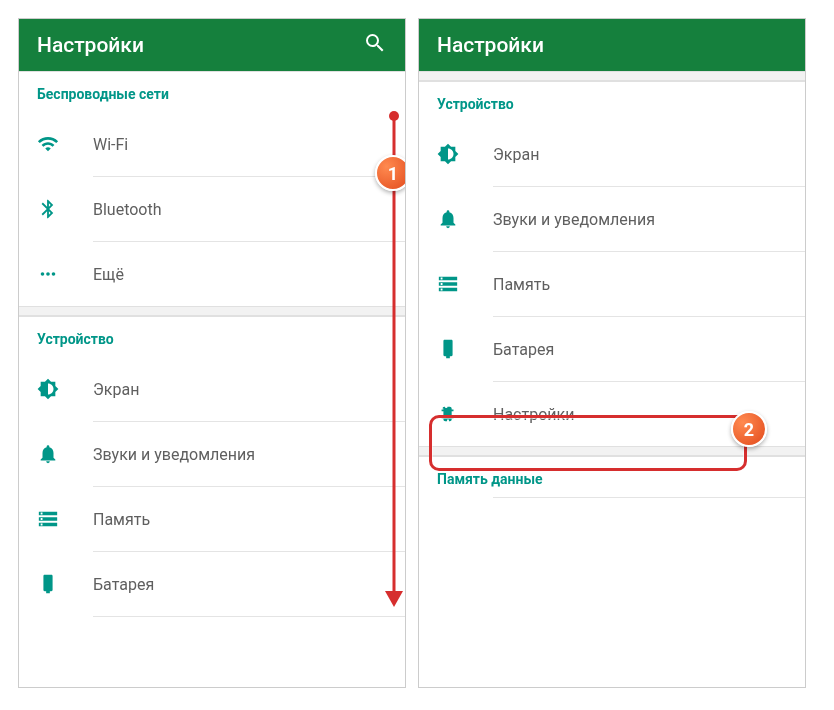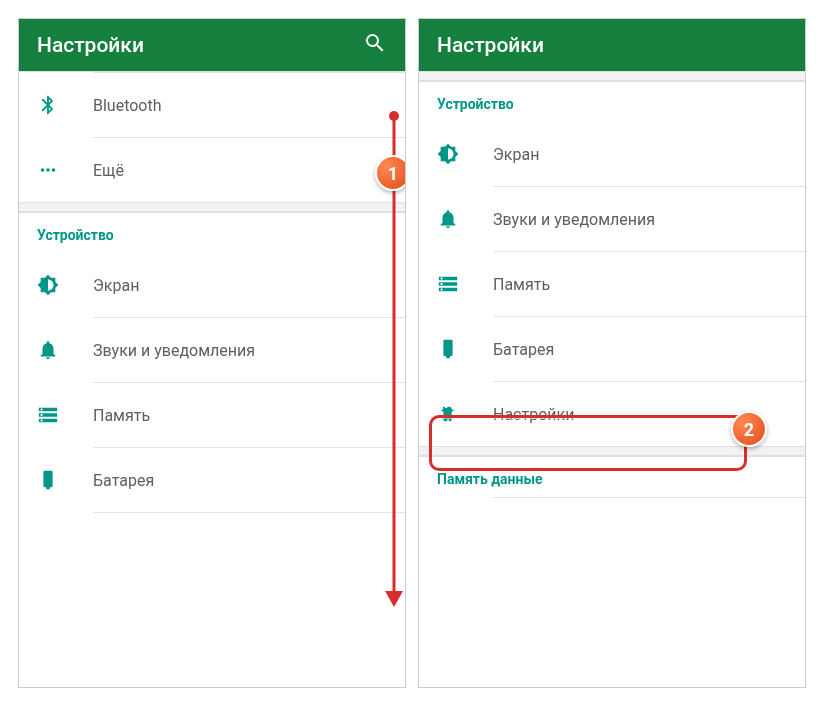--- a/index.html
+++ b/index.html
@@ -139,20 +139,29 @@
     <div class="appbar">
       <span class="appbar-title">Настройки</span>
       <span class="search-icon">
         <svg viewBox="0 0 24 24">
             <path d="M15.5 14h-.79l-.28-.27A6.471 6.471 0 0016 9.5 6.5 6.5 0 109.5 16c1.61 0 3.09-.59 4.23-1.57l.27.28v.79l5 4.99L20.49 19l-4.99-5zM9.5 14A4.5 4.5 0 119.5 5a4.5 4.5 0 010 9z"></path>
           </svg>
       </span>
     </div>
 
     <div class="section">
+      <div class="section-header">Беспроводные сети</div>
+      <div class="item">
+        <span class="item-icon">
+            <svg viewBox="0 0 24 24">
+              <path d="M1 9l2 2c4.97-4.97 13.03-4.97 18 0l2-2C16.93 2.93 7.07 2.93 1 9zm8 8l3 3 3-3a4.24 4.24 0 00-6 0zm-4-4l2 2a7.07 7.07 0 0110 0l2-2C15.14 9.14 8.86 9.14 5 13z"></path>
+            </svg>
+          </span>
+        <span class="item-label">Wi-Fi</span>
+      </div>
       <div class="divider-inset"></div>
       <div class="item">
         <span class="item-icon">
             <svg viewBox="0 0 24 24">
               <path d="M17.71 7.71L12 2h-1v7.59L6.41 5 5 6.41 10.59 12 5 17.59 6.41 19 11 14.41V22h1l5.71-5.71L13.41 12l4.3-4.29zM13 5.83l1.88 1.88L13 9.59V5.83zm1.88 10.46L13 18.17v-3.76l1.88 1.88z"></path>
             </svg>
           </span>
         <span class="item-label">Bluetooth</span>
       </div>
       <div class="divider-inset"></div>

